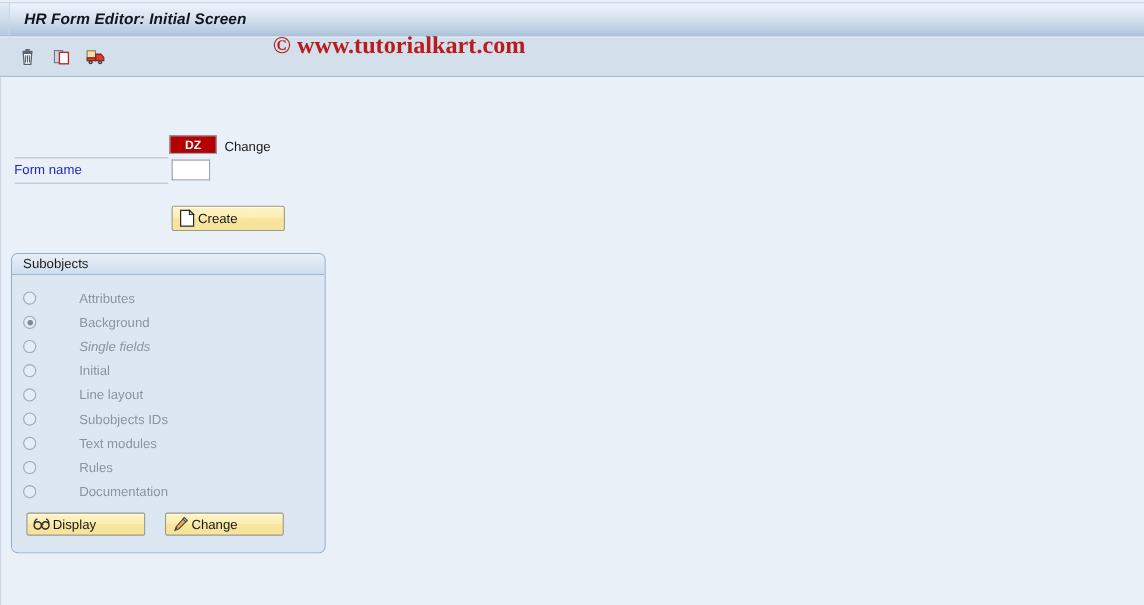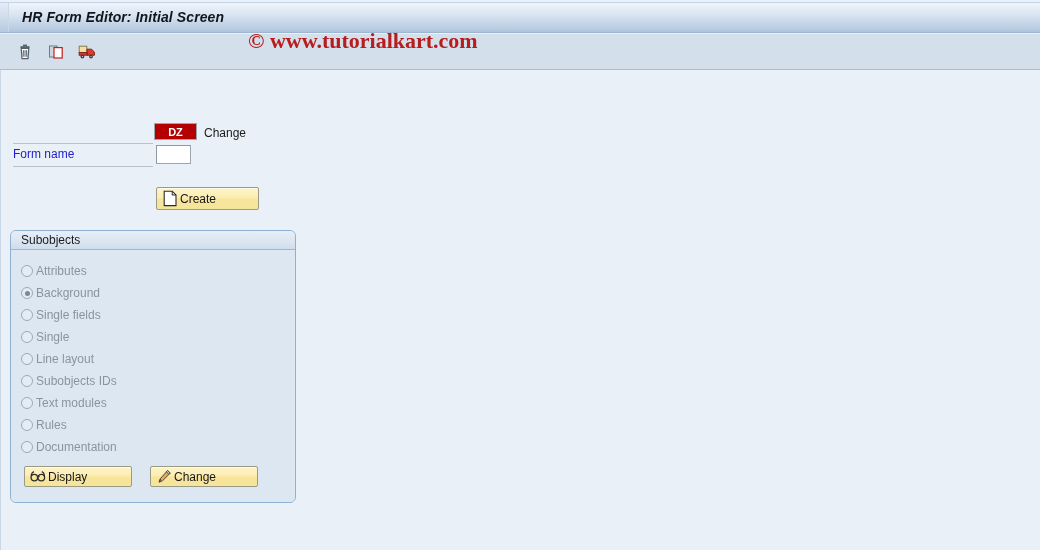--- a/index.html
+++ b/index.html
@@ -210,20 +210,21 @@
     height: 100%;
   }
 
   .radio-row {
     position: absolute;
     left: 10px;
     display: flex;
     align-items: center;
     height: 16px;
     cursor: default;
+    gap: 36px;
   }
   .radio-mark {
     width: 12px;
     height: 12px;
     border-radius: 50%;
     border: 1px solid #9ea9b5;
     background: #e4ecf5;
     box-sizing: border-box;
     position: relative;
     flex: 0 0 auto;
@@ -322,28 +323,28 @@
         <div class="radio-row" style="top:13px;">
           <span class="radio-mark"></span>
           <span class="radio-text">Attributes</span>
         </div>
 
         <div class="radio-row" style="top:35px;">
           <span class="radio-mark checked"></span>
           <span class="radio-text">Background</span>
         </div>
 
-        <div class="radio-row" style="top:57px;">
+        <div class="radio-row" style="top:57px;font-style:italic;">
           <span class="radio-mark"></span>
           <span class="radio-text">Single fields</span>
         </div>
 
         <div class="radio-row" style="top:79px;">
           <span class="radio-mark"></span>
-          <span class="radio-text">Single</span>
+          <span class="radio-text">Initial</span>
         </div>
 
         <div class="radio-row" style="top:101px;">
           <span class="radio-mark"></span>
           <span class="radio-text">Line layout</span>
         </div>
 
         <div class="radio-row" style="top:123px;">
           <span class="radio-mark"></span>
           <span class="radio-text">Subobjects IDs</span>

